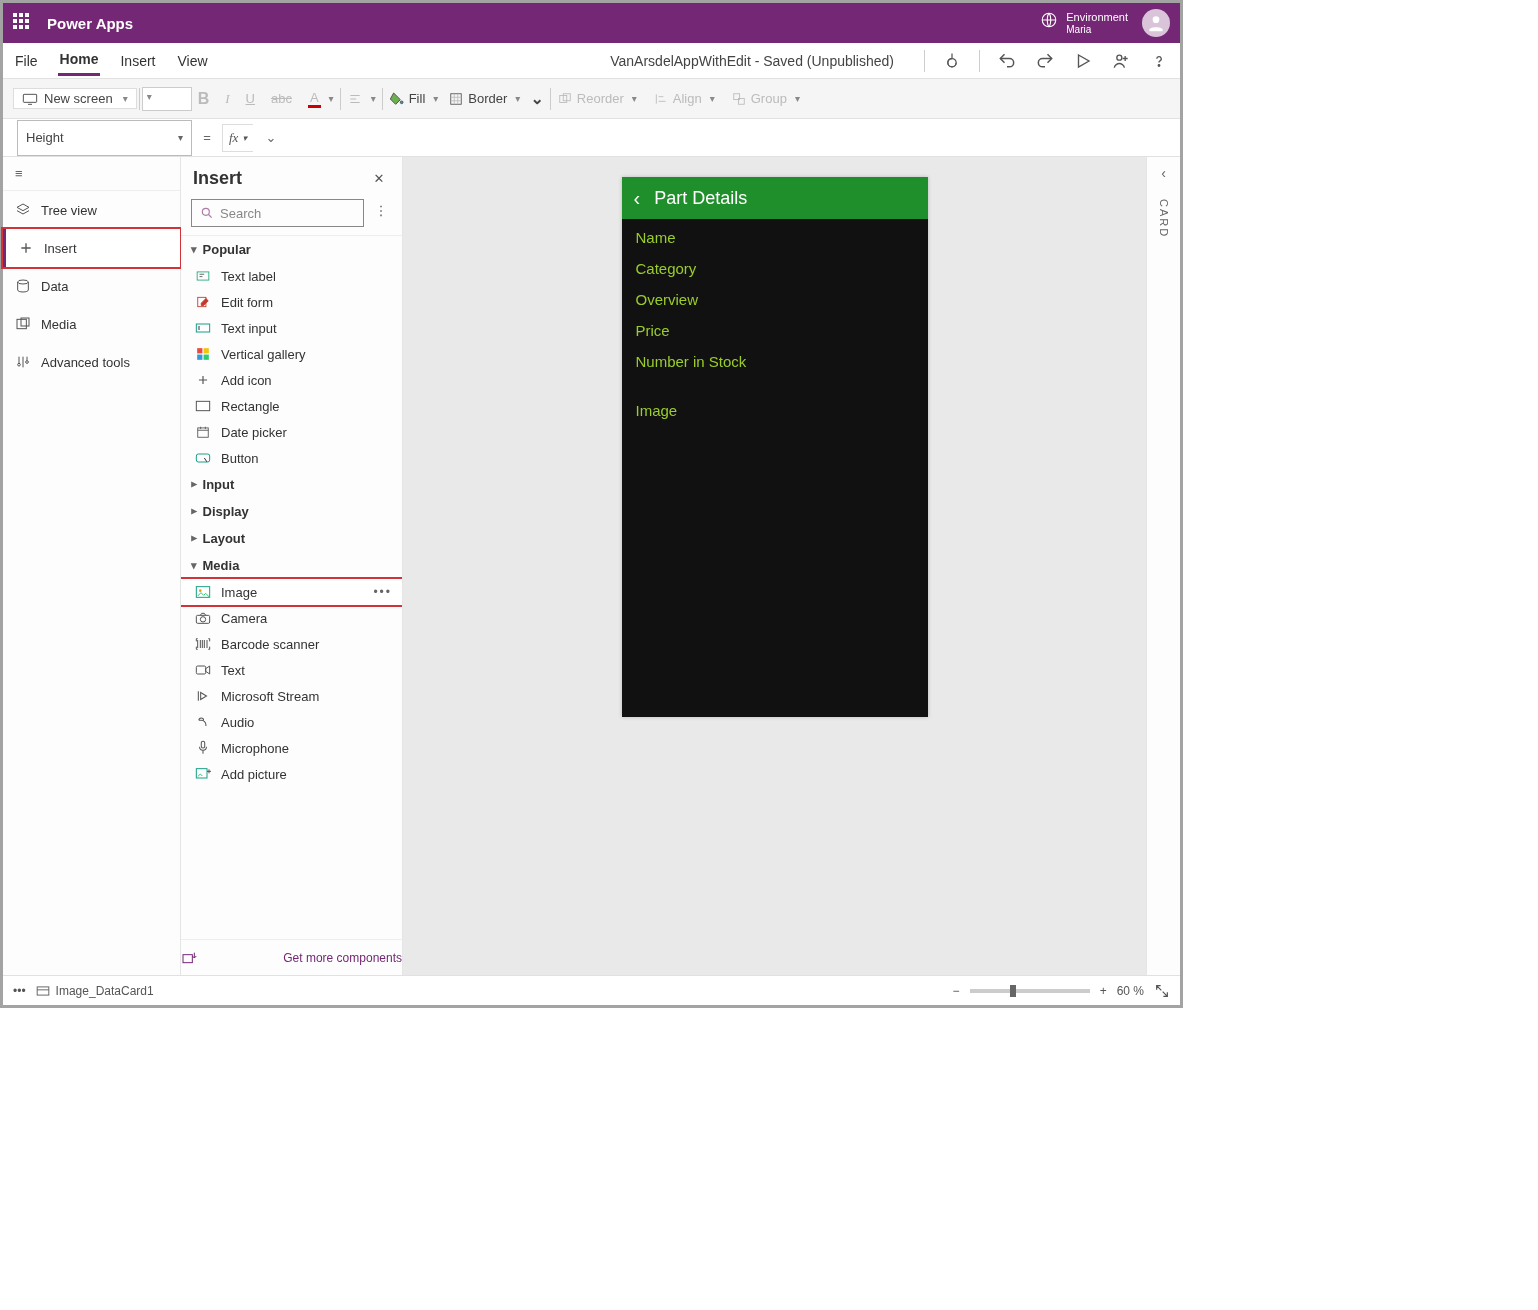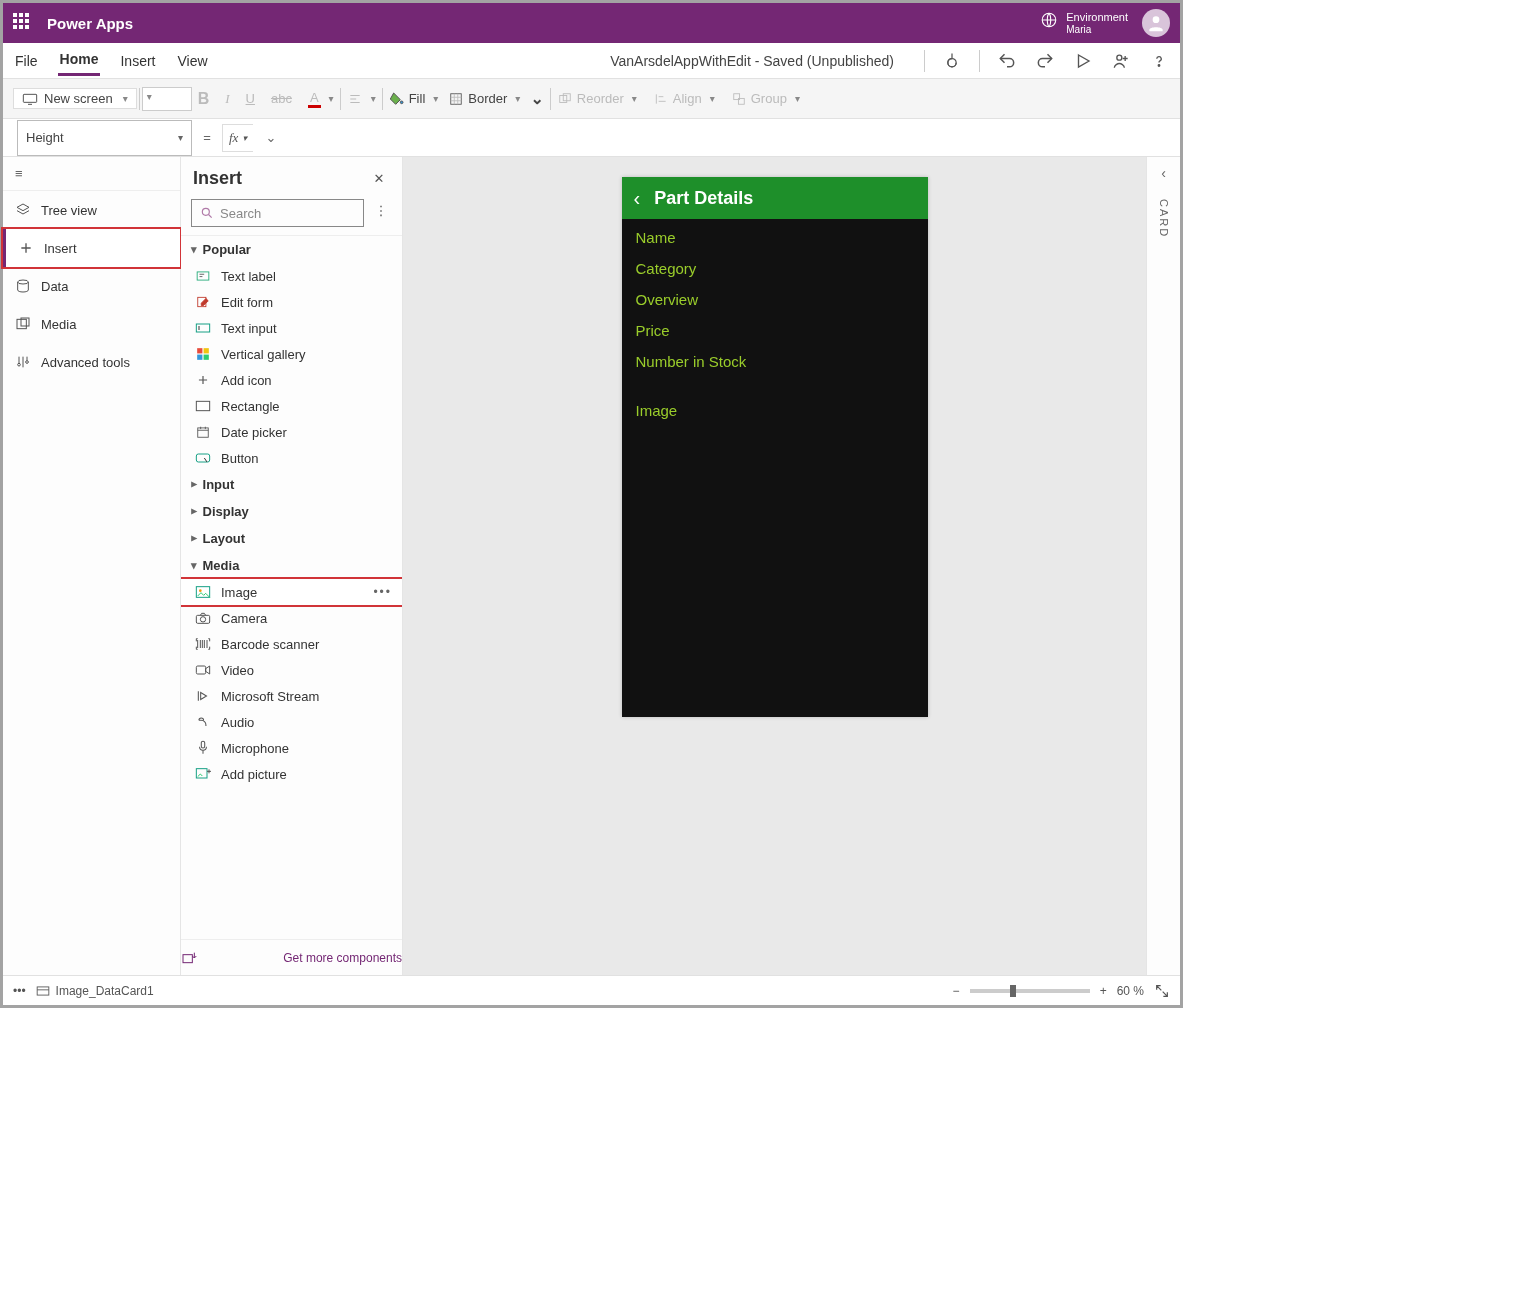--- a/index.html
+++ b/index.html
@@ -60,21 +60,21 @@
 .item-row { display:flex; align-items:center; gap:10px; padding:5px 10px 5px 14px; cursor:pointer; color:#333; font-size:13px; position:relative;}
 .item-row .item-icon { width:16px; height:16px; display:flex; align-items:center; justify-content:center; color:#555;}
 .item-row.selected { background:#fff; outline:2px solid #d13438; }
 .item-row .more { margin-left:auto; color:#666; letter-spacing:2px; font-size:12px;}
 .get-more { height:36px; border-top:1px solid #eee; display:flex; align-items:center; justify-content:space-between; gap:16px; color:#742774; font-size:12px; cursor:pointer;}
 
 .canvas-wrap { flex:1; display:flex; background:#e9e9e9; position:relative; overflow:hidden;}
 .canvas { margin:20px auto; width:306px; height:540px; background:#111; display:flex; flex-direction:column; box-shadow:0 0 4px rgba(0,0,0,0.2);}
 .canvas-header { height:42px; background:#1e8f2a; display:flex; align-items:center; gap:14px; padding:0 12px; color:#fff;}
 .canvas-header .back { font-size:20px; }
-.canvas-header .title { font-size:18px; font-weight:700;}
+.canvas-header .title { font-size:18px; font-weight:400;}
 .canvas-body { flex:1; padding:10px 14px; display:flex; flex-direction:column; gap:14px;}
 .field-label { color:#9acd2b; font-size:15px;}
 
 .right-collapsed { width:34px; background:#fdfdfd; border-left:1px solid #e5e5e5; display:flex; flex-direction:column; align-items:center; padding-top:8px; gap:10px;}
 .right-collapsed .collapse-chev { color:#666; font-size:14px;}
 .right-collapsed .vlabel { writing-mode: vertical-rl; font-size:11px; letter-spacing:2px; color:#666; margin-top:8px;}
 
 .statusbar { height:30px; border-top:1px solid #e1e1e1; display:flex; align-items:center; padding:0 10px; gap:10px; font-size:12px; color:#555; background:#fff;}
 .statusbar .breadcrumb { display:flex; align-items:center; gap:6px; }
 .statusbar .spacer { flex:1;}
@@ -435,21 +435,21 @@
             </span>
             <span>Barcode scanner</span>
           </div>
         <div class="item-row">
             <span class="item-icon">
               <svg width="16" height="12" viewBox="0 0 24 16" fill="none" stroke="#555" stroke-width="1.5">
                 <rect x="2" y="2" width="14" height="12" rx="2"></rect>
                 <path d="M16 6l6-4v12l-6-4z"></path>
               </svg>
             </span>
-            <span>Video</span>
+            <span>Text</span>
           </div>
         <div class="item-row">
             <span class="item-icon">
               <svg width="14" height="14" viewBox="0 0 24 24" fill="none" stroke="#555" stroke-width="1.8">
                 <polygon points="8,6 18,12 8,18"></polygon>
                 <path d="M4 4v16"></path>
               </svg>
             </span>
             <span>Microsoft Stream</span>
           </div>

